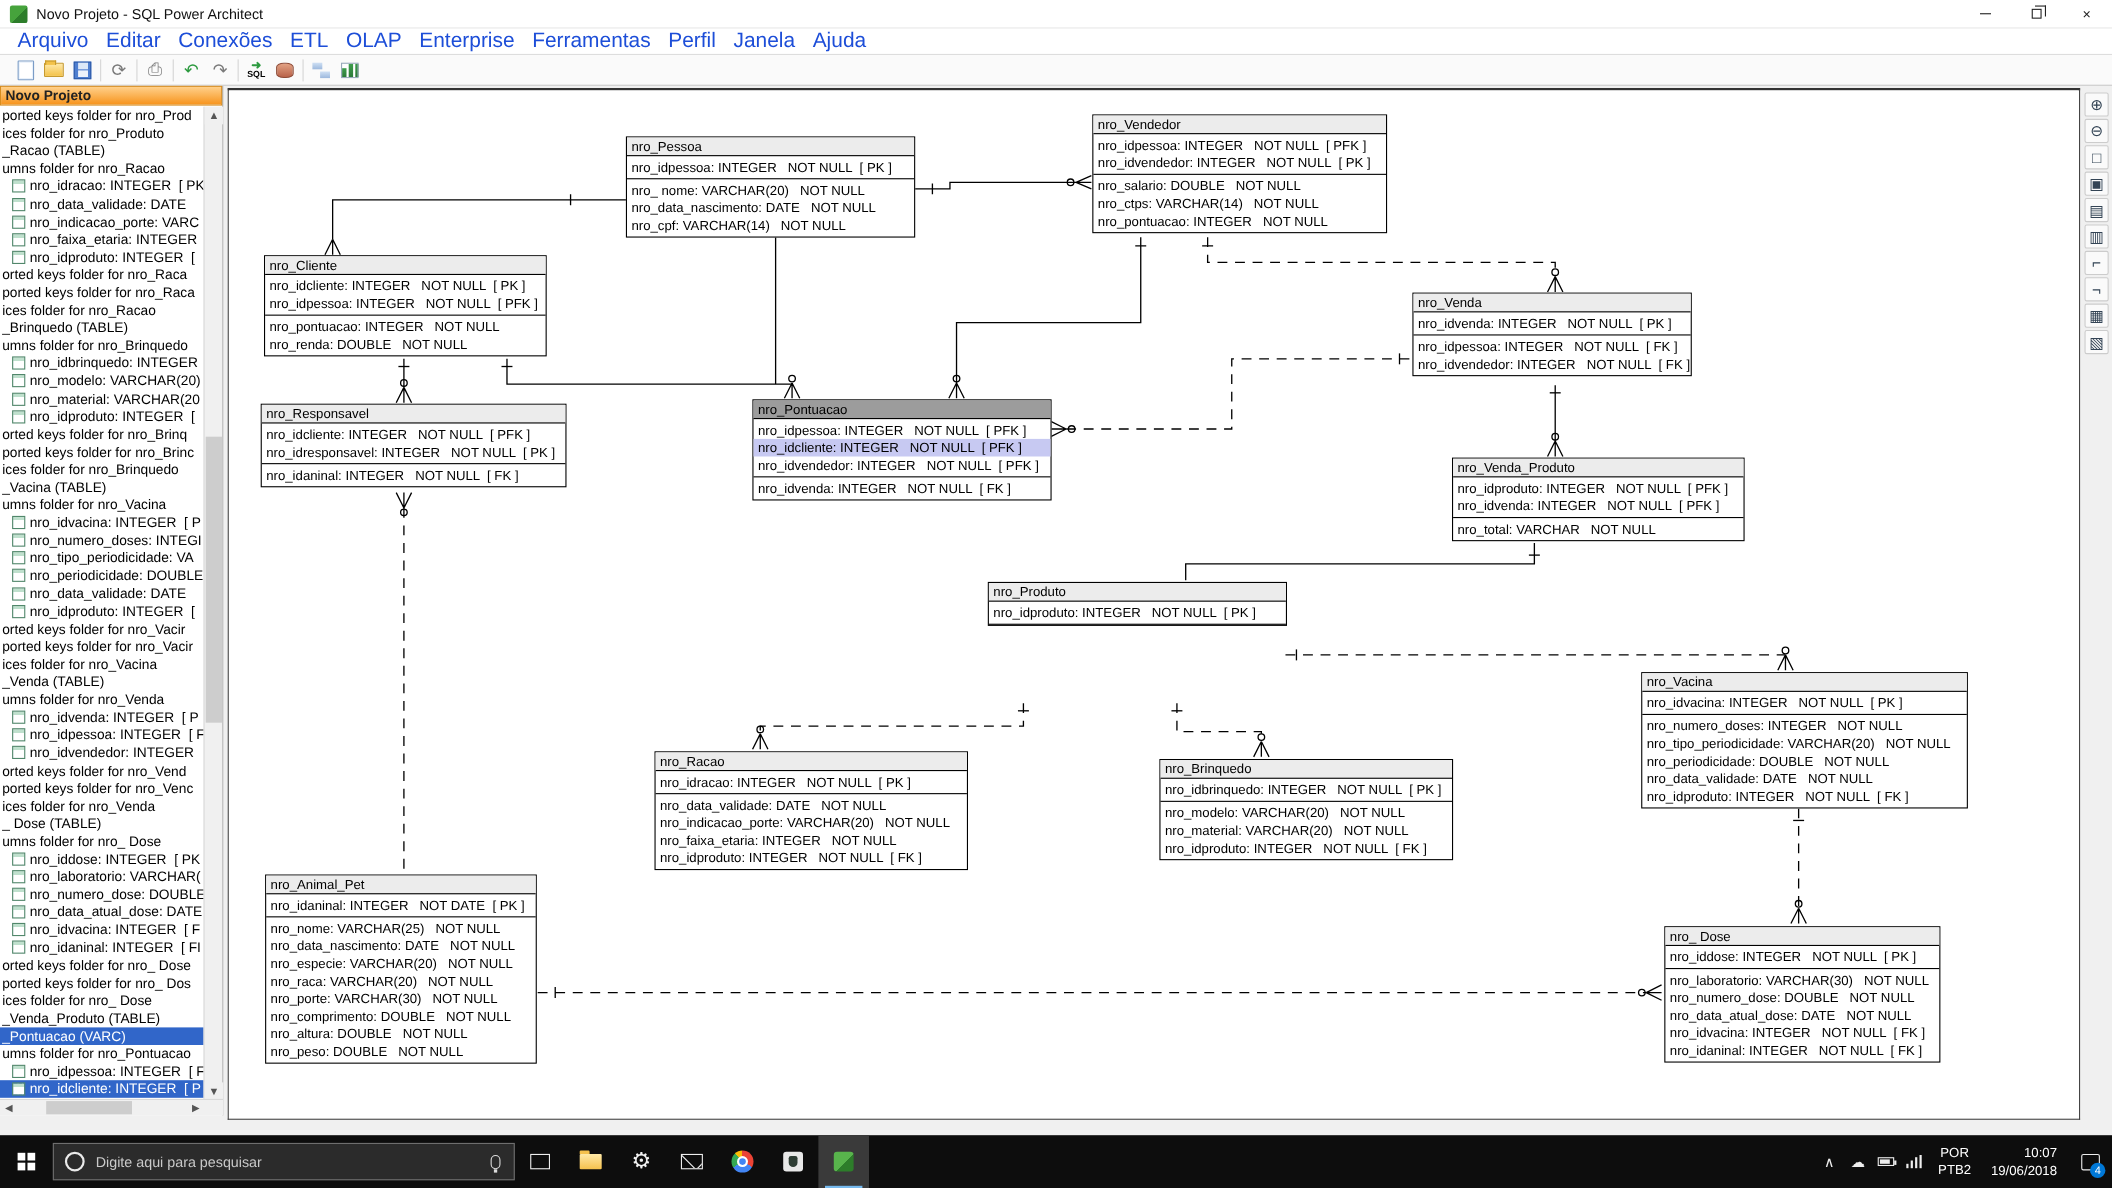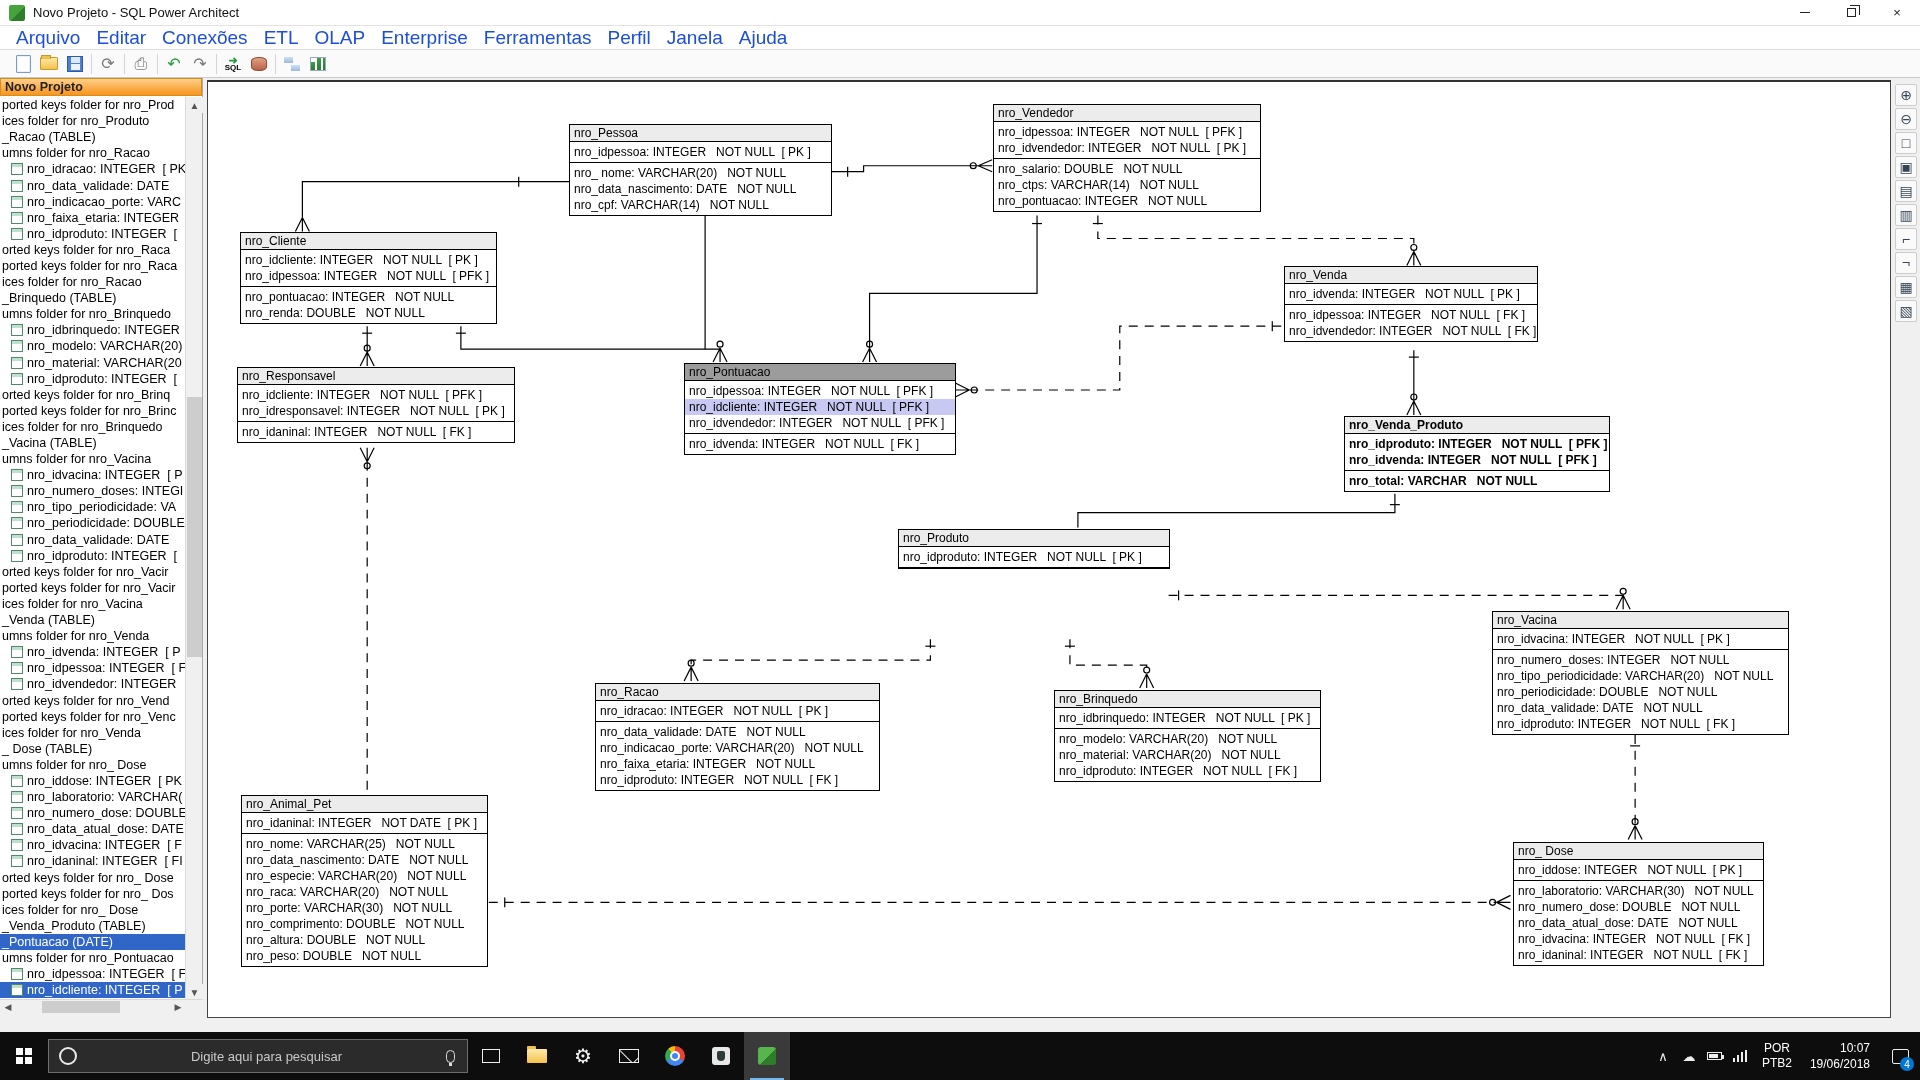--- a/index.html
+++ b/index.html
@@ -99,21 +99,21 @@
 
   
   .taskbar { position:absolute; left:0; top:1032px; width:1920px; height:48px; background:#0d0d0d;
              display:flex; align-items:center; color:#fff; }
   .start { width:48px; height:48px; display:flex; align-items:center; justify-content:center;}
   .winlogo { width:16px; height:16px; display:grid; grid-template-columns:7px 7px; grid-gap:2px;}
   .winlogo i { background:#fff; width:7px; height:7px; }
   .searchbox { width:420px; height:34px; background:#2b2b2b; border:1px solid #6e6e6e;
                display:flex; align-items:center; padding:0 10px; }
   .cortana-ring { width:18px; height:18px; border:2px solid #eaeaea; border-radius:50%; margin-right:10px;}
-  .search-text { font-size:13px; color:#c9c9c9; flex:1;text-align:center;}
+  .search-text { font-size:13px; color:#c9c9c9; flex:1;}
   .mic { width:9px; height:13px; border:1.5px solid #ddd; border-radius:5px; position:relative; margin-right:2px;}
   .mic:before { content:""; position:absolute; left:2px; bottom:-4px; width:3px; height:3px; background:#ddd;}
   .tb-app { width:46px; height:48px; display:flex; align-items:center; justify-content:center; position:relative;}
   .tb-app.active { background:#3a3a3a; }
   .tb-app.active:after { content:""; position:absolute; bottom:0; left:6px; right:6px; height:2px; background:#76b9ed;}
   .taskview { width:18px; height:14px; border:1.5px solid #eee; background:transparent; position:relative;}
   .folder-ic { width:20px; height:14px; background:linear-gradient(#ffe9a8,#f5c14d); border-radius:1px; position:relative;}
   .folder-ic:before { content:""; position:absolute; left:0; top:-3px; width:9px; height:3px; background:#f5c14d; border-radius:1px 1px 0 0;}
   .gear-ic { font-size:20px; color:#f2f2f2; line-height:1;}
   .mail-ic { width:20px; height:14px; border:1.5px solid #eee; position:relative; overflow:hidden;}
@@ -280,21 +280,21 @@
       <div class="tree-row"><span class="tree-icon"></span><span class="lbl">nro_iddose: INTEGER  [ PK</span></div>
       <div class="tree-row"><span class="tree-icon"></span><span class="lbl">nro_laboratorio: VARCHAR(</span></div>
       <div class="tree-row"><span class="tree-icon"></span><span class="lbl">nro_numero_dose: DOUBLE</span></div>
       <div class="tree-row"><span class="tree-icon"></span><span class="lbl">nro_data_atual_dose: DATE</span></div>
       <div class="tree-row"><span class="tree-icon"></span><span class="lbl">nro_idvacina: INTEGER  [ F</span></div>
       <div class="tree-row"><span class="tree-icon"></span><span class="lbl">nro_idaninal: INTEGER  [ FI</span></div>
       <div class="tree-row"><span class="lbl">orted keys folder for nro_ Dose</span></div>
       <div class="tree-row"><span class="lbl">ported keys folder for nro_ Dos</span></div>
       <div class="tree-row"><span class="lbl">ices folder for nro_ Dose</span></div>
       <div class="tree-row"><span class="lbl">_Venda_Produto (TABLE)</span></div>
-      <div class="tree-row sel"><span class="lbl">_Pontuacao (DATE)</span></div>
+      <div class="tree-row sel"><span class="lbl">_Pontuacao (VARC)</span></div>
       <div class="tree-row"><span class="lbl">umns folder for nro_Pontuacao</span></div>
       <div class="tree-row"><span class="tree-icon"></span><span class="lbl">nro_idpessoa: INTEGER  [ F</span></div>
       <div class="tree-row sel"><span class="tree-icon"></span><span class="lbl">nro_idcliente: INTEGER  [ P</span></div>
     </div>
   <div class="vscroll">
     <div class="arrow" style="top:0">▲</div>
     <div class="thumb"></div>
     <div class="arrow" style="bottom:0">▼</div>
   </div>
   <div class="hscroll">
@@ -432,21 +432,21 @@
       <div class="hd">nro_Pontuacao</div>
       <div class="sec pk">
         <div class="col">nro_idpessoa: INTEGER   NOT NULL  [ PFK ]</div>
         <div class="col hl">nro_idcliente: INTEGER   NOT NULL  [ PFK ]</div>
         <div class="col">nro_idvendedor: INTEGER   NOT NULL  [ PFK ]</div>
       </div>
       <div class="sec body">
         <div class="col">nro_idvenda: INTEGER   NOT NULL  [ FK ]</div>
       </div>
     </div>
-    <div class="db-table" style="left: 1136px; top: 334px; width: 266px; font-weight: bold;">
+    <div class="db-table" style="left: 1112px; top: 334px; width: 266px;">
       <div class="hd">nro_Venda_Produto</div>
       <div class="sec pk">
         <div class="col">nro_idproduto: INTEGER   NOT NULL  [ PFK ]</div>
         <div class="col">nro_idvenda: INTEGER   NOT NULL  [ PFK ]</div>
       </div>
       <div class="sec body">
         <div class="col">nro_total: VARCHAR   NOT NULL</div>
       </div>
     </div>
     <div class="db-table" style="left: 690px; top: 447px; width: 272px;">

